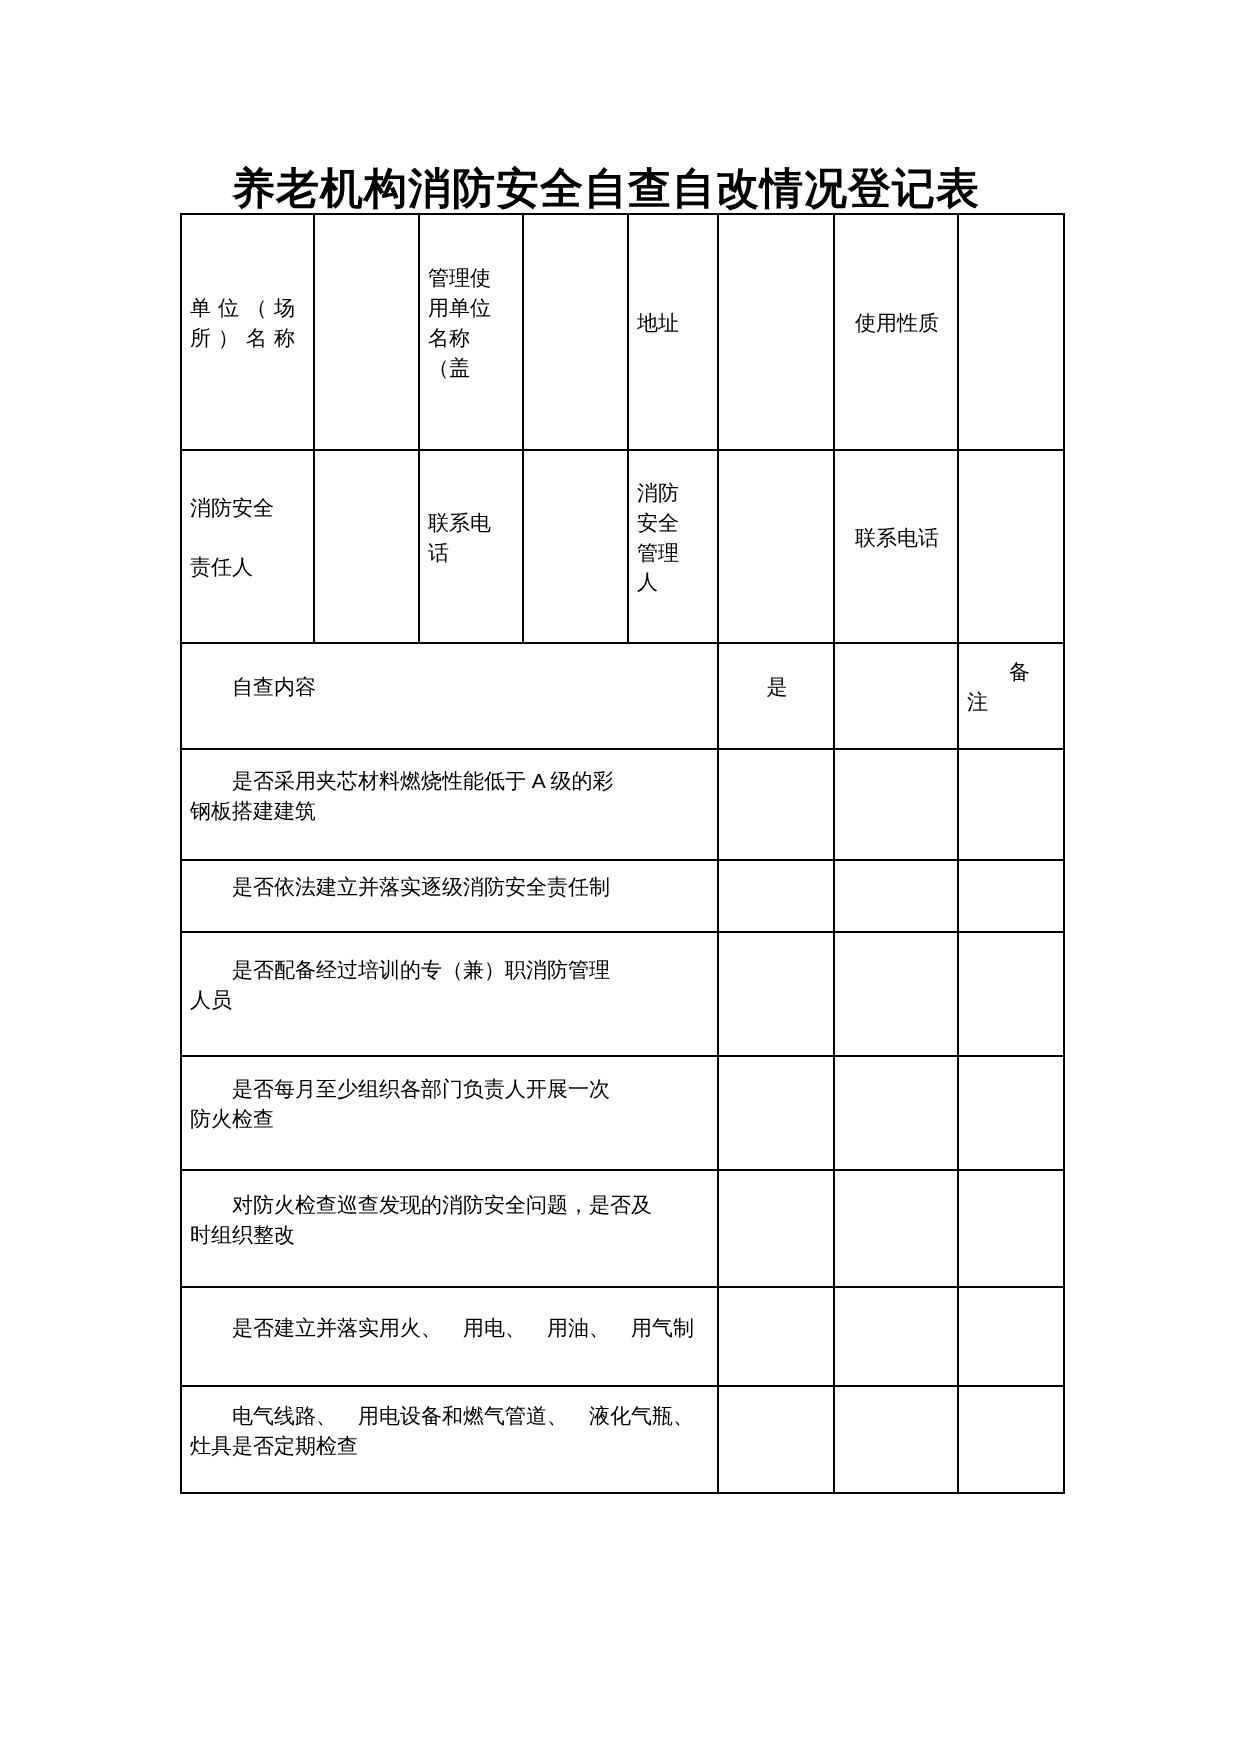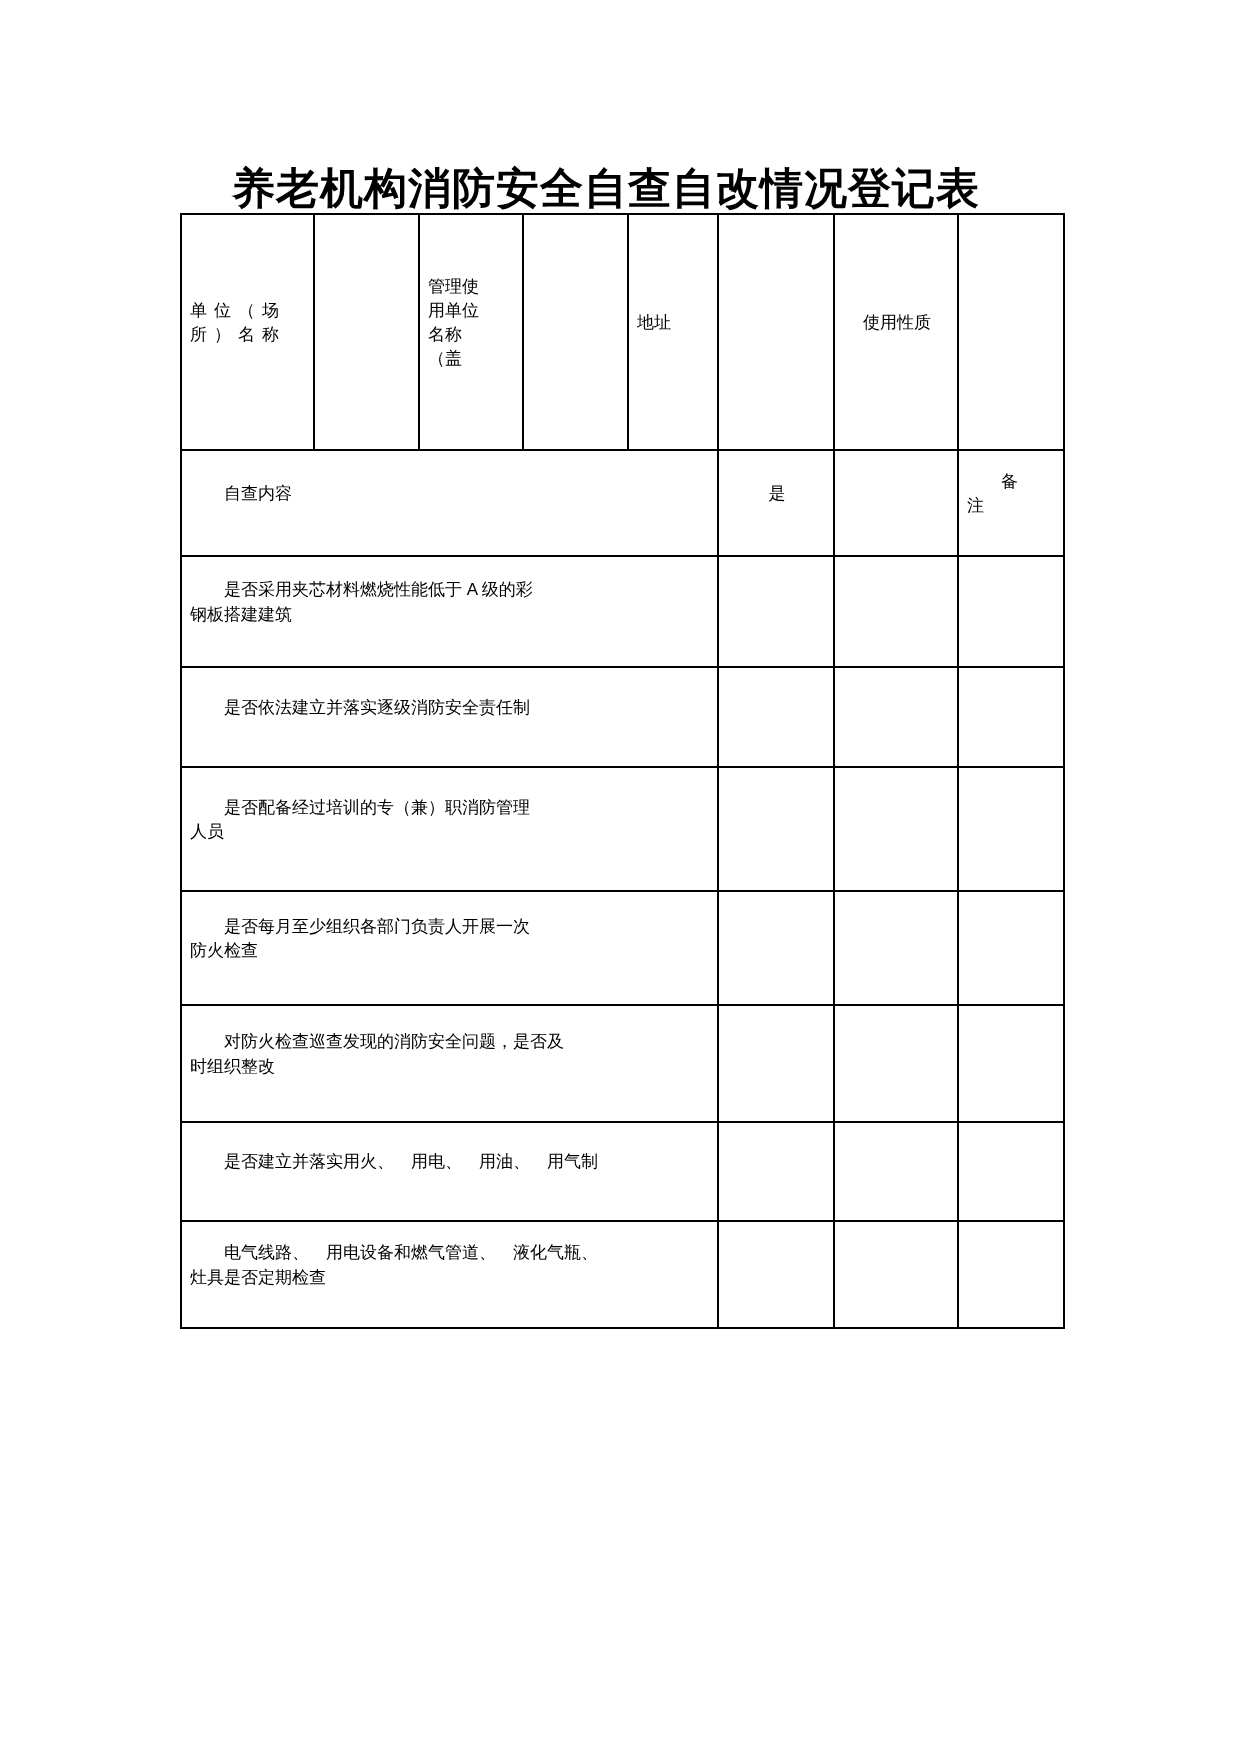--- a/index.html
+++ b/index.html
@@ -30,21 +30,21 @@
   table.form-table {
     position: absolute;
     left: 180px;
     top: 213px;
     width: 883px;
     border-collapse: collapse;
     table-layout: fixed;
   }
   table.form-table td {
     border: 2px solid #000000;
-    font-size: 17px;
+    font-size: 21px;
     line-height: 1.42;
     color: #000000;
     vertical-align: middle;
     padding: 6px 6px 24px 8px;
     white-space: pre-wrap;
     word-break: break-all;
     overflow: hidden;
   }
   td.top {
     vertical-align: top;
@@ -102,38 +102,54 @@
 用单位
 名称
 （盖</td>
         <td class="blank"></td>
         <td>地址</td>
         <td class="blank"></td>
         <td class="ctr">使用性质</td>
         <td class="blank"></td>
       </tr>
 
+      <tr style="height:193px">
+        <td>消防安全
+
+责任人</td>
+        <td class="blank"></td>
+        <td>联系电
+话</td>
+        <td class="blank"></td>
+        <td>消防
+安全
+管理
+人</td>
+        <td class="blank"></td>
+        <td class="ctr">联系电话</td>
+        <td class="blank"></td>
+      </tr>
 
       <tr style="height:106px">
         <td colspan="5" class="indent2">自查内容</td>
         <td class="ctr">是</td>
         <td class="blank"></td>
         <td class="indent2">备
 注</td>
       </tr>
 
       <tr style="height:111px">
         <td colspan="5" class="item">是否采用夹芯材料燃烧性能低于 A 级的彩
 钢板搭建建筑</td>
         <td class="blank"></td>
         <td class="blank"></td>
         <td class="blank"></td>
       </tr>
 
-      <tr style="height:100px">
+      <tr style="height:72px">
         <td colspan="5" class="item">是否依法建立并落实逐级消防安全责任制</td>
         <td class="blank"></td>
         <td class="blank"></td>
         <td class="blank"></td>
       </tr>
 
       <tr style="height:124px">
         <td colspan="5" class="item">是否配备经过培训的专（兼）职消防管理
 人员</td>
         <td class="blank"></td>

